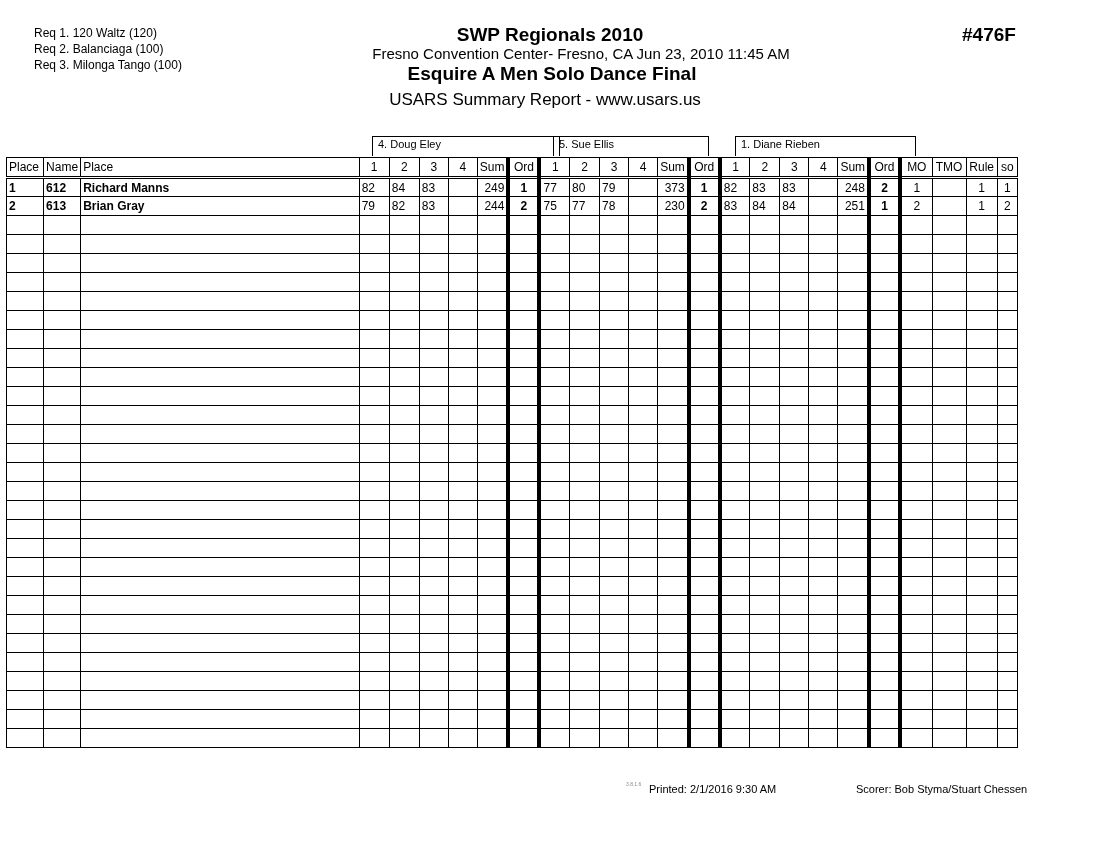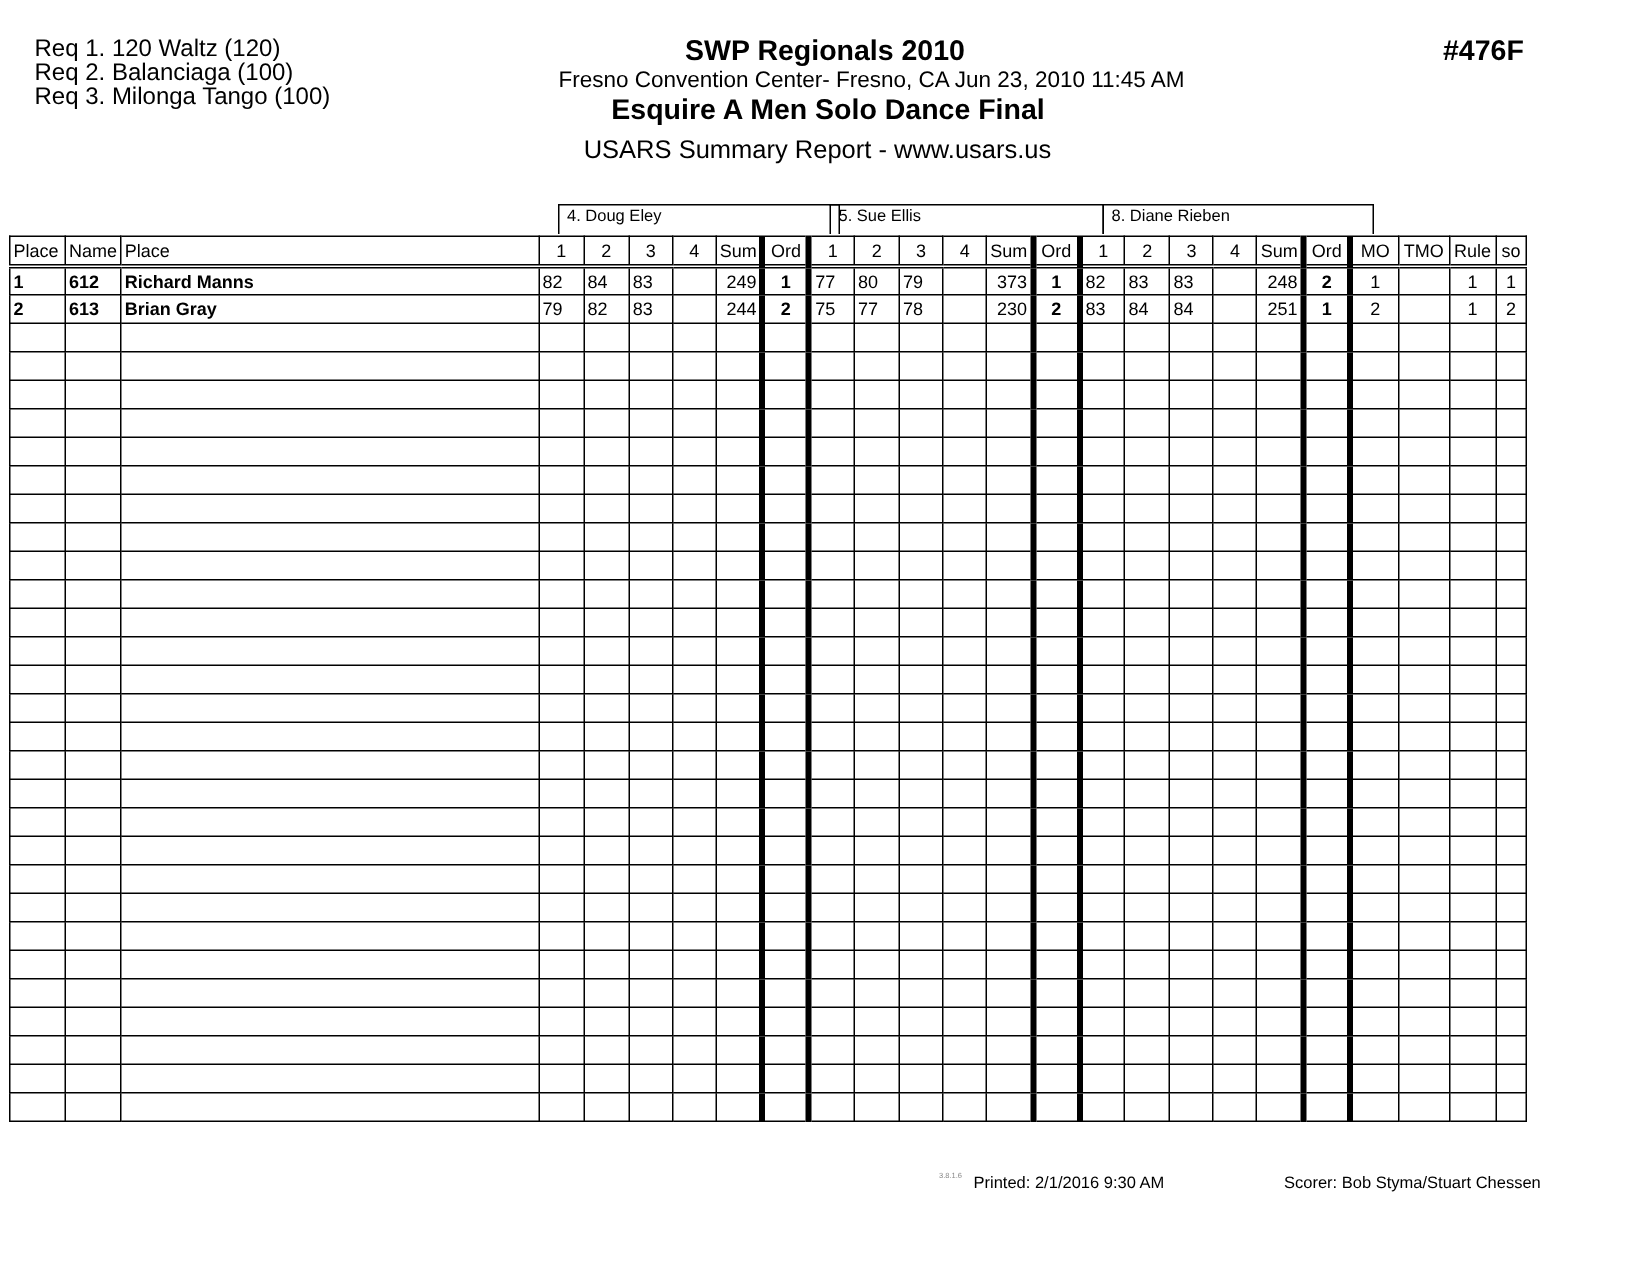--- a/index.html
+++ b/index.html
@@ -1,19 +1,19 @@
 <!DOCTYPE html>
 <html><head>
 <meta charset="utf-8">
 <style>
   html, body { margin:0; padding:0; background:#ffffff; }
   body { width:1100px; height:850px; position:relative; overflow:hidden;
          font-family:"Liberation Sans", sans-serif; color:#000; }
   .abs { position:absolute; }
-  .req { left:23px; font-size:16px; line-height:16px; }
+  .req { left:34px; font-size:12px; line-height:16px; }
   .t1 { top:24px; font-size:19px; font-weight:bold; left:0; width:1100px; text-align:center; }
   .t2 { top:45px; font-size:15px; left:0; width:1088px; text-align:center;padding-left:37px; }
   .t3 { top:63px; font-size:19px; font-weight:bold; left:0; width:1104px; text-align:center; }
   .t4 { top:90px; font-size:17px; left:0; width:1090px; text-align:center; }
   .code { left:962px; top:24px; font-size:19px; font-weight:bold; }
   .judge { top:136px; height:20px; border:1px solid #000; border-bottom:none;
            font-size:11px; line-height:15px; padding-left:5px; box-sizing:border-box; }
   table.grid { position:absolute; left:6px; top:157px; border-collapse:collapse;
                table-layout:fixed; width:1012px; }
   table.grid td { border:1px solid #000; height:19px; padding:0 2px; font-size:12px;
@@ -34,22 +34,22 @@
 <div class="abs req" style="top:41px">Req  2.  Balanciaga (100)</div>
 <div class="abs req" style="top:57px">Req  3.  Milonga Tango (100)</div>
 
 <div class="abs t1">SWP Regionals 2010</div>
 <div class="abs t2">Fresno Convention Center-  Fresno, CA  Jun 23, 2010  11:45 AM</div>
 <div class="abs t3">Esquire A Men Solo Dance Final</div>
 <div class="abs t4">USARS Summary Report - www.usars.us</div>
 <div class="abs code">#476F</div>
 
 <div class="abs judge" style="left:372px;width:188px">4.  Doug Eley</div>
-<div class="abs judge" style="left:553px;width:183px">5.  Sue Ellis</div>
-<div class="abs judge" style="left:735px;width:181px">8.  Diane Rieben</div>
+<div class="abs judge" style="left:553px;width:156px">5.  Sue Ellis</div>
+<div class="abs judge" style="left:735px;width:181px">1.  Diane Rieben</div>
 
 <table class="grid" id="grid">
   <colgroup>
     <col style="width:37px">
       <col style="width:37px">
       <col style="width:278px">
     <col style="width:30px">
       <col style="width:30px">
       <col style="width:29px">
       <col style="width:29px">

